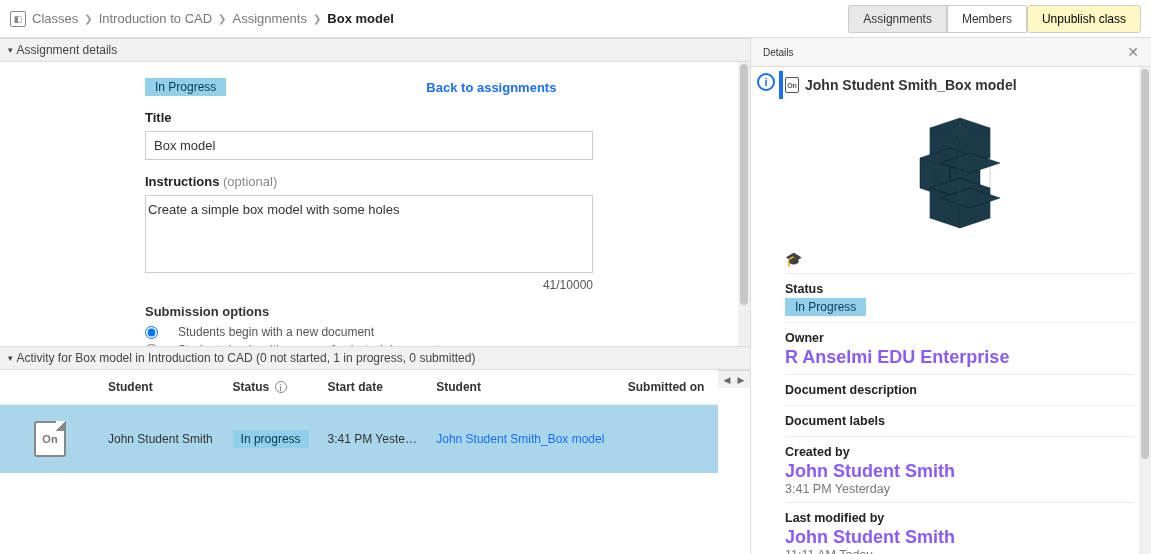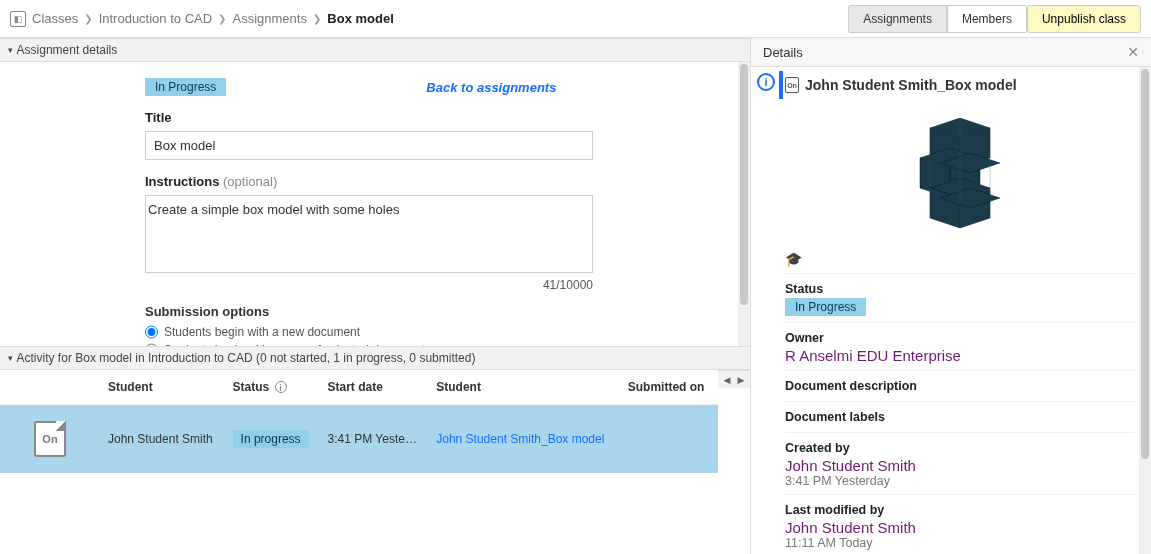--- a/index.html
+++ b/index.html
@@ -27,30 +27,30 @@
 .collapsible-header .caret { font-size: 9px; }
 
 
 .details-body { flex: 0 0 auto; height: 284px; overflow-y: auto; position: relative; }
 .details-inner { padding: 16px 145px 0 145px; position: relative; }
 .scrollbar-v { position: absolute; right: 0; top: 0; width: 12px; height: 100%; background: #f0f0f0; }
 .scrollbar-thumb { position:absolute; right:2px; top:2px; width:8px; background:#c7c7c7; border-radius:4px; height:85%; }
 
 .status-row { display:flex; align-items:center; margin-bottom:14px; }
 .status-badge { background:#92cfea; color:#0a3b55; padding:2px 10px; font-size:12px; border-radius:0; }
-.back-link { color:#1a6eff; font-weight:600; font-size:13px; cursor:pointer; margin-left: 200px; font-style: italic; }
+.back-link { color:#1a6eff; font-weight:600; font-size:13px; cursor:pointer; margin-left: 200px; }
 
 .form-label { font-size:13px; font-weight:600; color:#222; margin-bottom:6px; display:block; }
 .form-label .optional { font-weight:400; color:#888; }
 .form-input { width:448px; border:1px solid #ccc; padding:6px 8px; font-size:13px; color:#333; }
 .form-textarea { width:448px; height:78px; border:1px solid #ccc; padding:6px 2px; font-size:13px; color:#333; resize:none; font-family: inherit;}
 .char-count { width:448px; text-align:right; font-size:12px; color:#555; margin-top:2px; }
 
 .section-title { font-size:13px; font-weight:600; margin-top:12px; margin-bottom:6px; }
-.radio-row { display:flex; gap:6px; font-size:12px; color:#555; margin-bottom:4px; }
+.radio-row { display:flex; align-items:center; gap:20px; font-size:12px; color:#555; margin-bottom:4px; }
 .radio-row input { margin:0; }
 
 
 .activity-body { flex:1; display:flex; flex-direction:row; overflow:hidden; }
 .table-wrap { flex:1; overflow:auto; }
 .activity-table { width:100%; border-collapse:collapse; }
 .activity-table th { text-align:left; font-weight:600; font-size:12px; padding:10px 8px; background:#fff; border-bottom:1px solid #eee; color:#333; }
 .activity-table td { font-size:12px; padding:16px 8px; }
 .activity-table tr.selected td { background:#a9d6ea; }
 .doc-icon-cell { width:100px; text-align:center; }
@@ -59,32 +59,32 @@
 .status-chip { background:#90cfeb; color:#09374e; padding:2px 8px; font-size:12px; display:inline-block;}
 .doc-link { color:#1a6eff; cursor:pointer; }
 
 .hscroll { height:18px; background:#f1f1f1; display:flex; align-items:center; padding:0 2px; border-top:1px solid #ddd; }
 .hscroll .arrow{ width:14px; height:14px; display:flex;align-items:center;justify-content:center;color:#666;font-size:9px; cursor:pointer;}
 .hscroll .track{ flex:1; height:10px; background:#e8e8e8; position:relative;}
 .hscroll .thumb{ position:absolute; left:0; top:0; height:100%; width:88%; background:#c7c7c7;}
 
 
 .right-header { display:flex; align-items:center; padding:6px 12px; border-bottom:1px solid #ddd; background:#f6f6f6;}
-.right-header .title { font-weight:400; font-size:13px; }
+.right-header .title { font-weight:400; font-size:10px; }
 .right-header .close { margin-left:auto; color:#888; cursor:pointer; font-size:14px;}
 .right-body { flex:1; overflow-y:auto; position:relative; padding:10px 16px 10px 34px;}
 .right-body .info-bar { position:absolute; left:6px; top:6px; width:18px; height:18px; border-radius:50%; border:2px solid #1a6eff; color:#1a6eff; font-size:11px; display:flex; align-items:center; justify-content:center; font-weight:700; }
 .blue-accent { position:absolute; left:28px; top:4px; width:4px; height:28px; background:#1a6eff; }
 .doc-title-row { display:flex; align-items:center; gap:6px; font-weight:700; font-size:14px; margin-bottom:10px; }
 .doc-title-row .doc-mini-icon{ width:14px; height:16px; border:1.5px solid #555; border-radius:2px; display:inline-flex; align-items:center; justify-content:center; font-size:7px; font-weight:700; color:#555;}
 .thumb-large { width:100%; height:140px; display:flex; align-items:center; justify-content:center; margin-bottom:8px; }
 .grad-cap { color:#1a6eff; font-size:14px; margin-bottom:6px;}
 .detail-section { border-top:1px solid #eee; padding:8px 0 6px; }
 .detail-section .label{ font-weight:700; font-size:12.5px; color:#222; margin-bottom:2px;}
-.detail-section .value{ font-size:15px; color:#701a75; }
+.detail-section .value{ font-size:18px; color:#8b5cf6;font-weight:bold; }
 .detail-section .sub{ font-size:12.5px; color:#777; }
 .right-scrollbar { position:absolute; right:0; top:0; width:12px; height:100%; background:#f0f0f0;}
 .right-scrollbar .rthumb{ position:absolute; right:2px; top:2px; width:8px; height:80%; background:#c7c7c7; border-radius:4px;}
 
 .logo-icon{ width:16px; height:16px; border:1px solid #888; border-radius:2px; display:inline-flex; align-items:center; justify-content:center; color:#888; font-size:9px; }
 </style>
 </head>
 <body>
 
 <div class="topbar">

